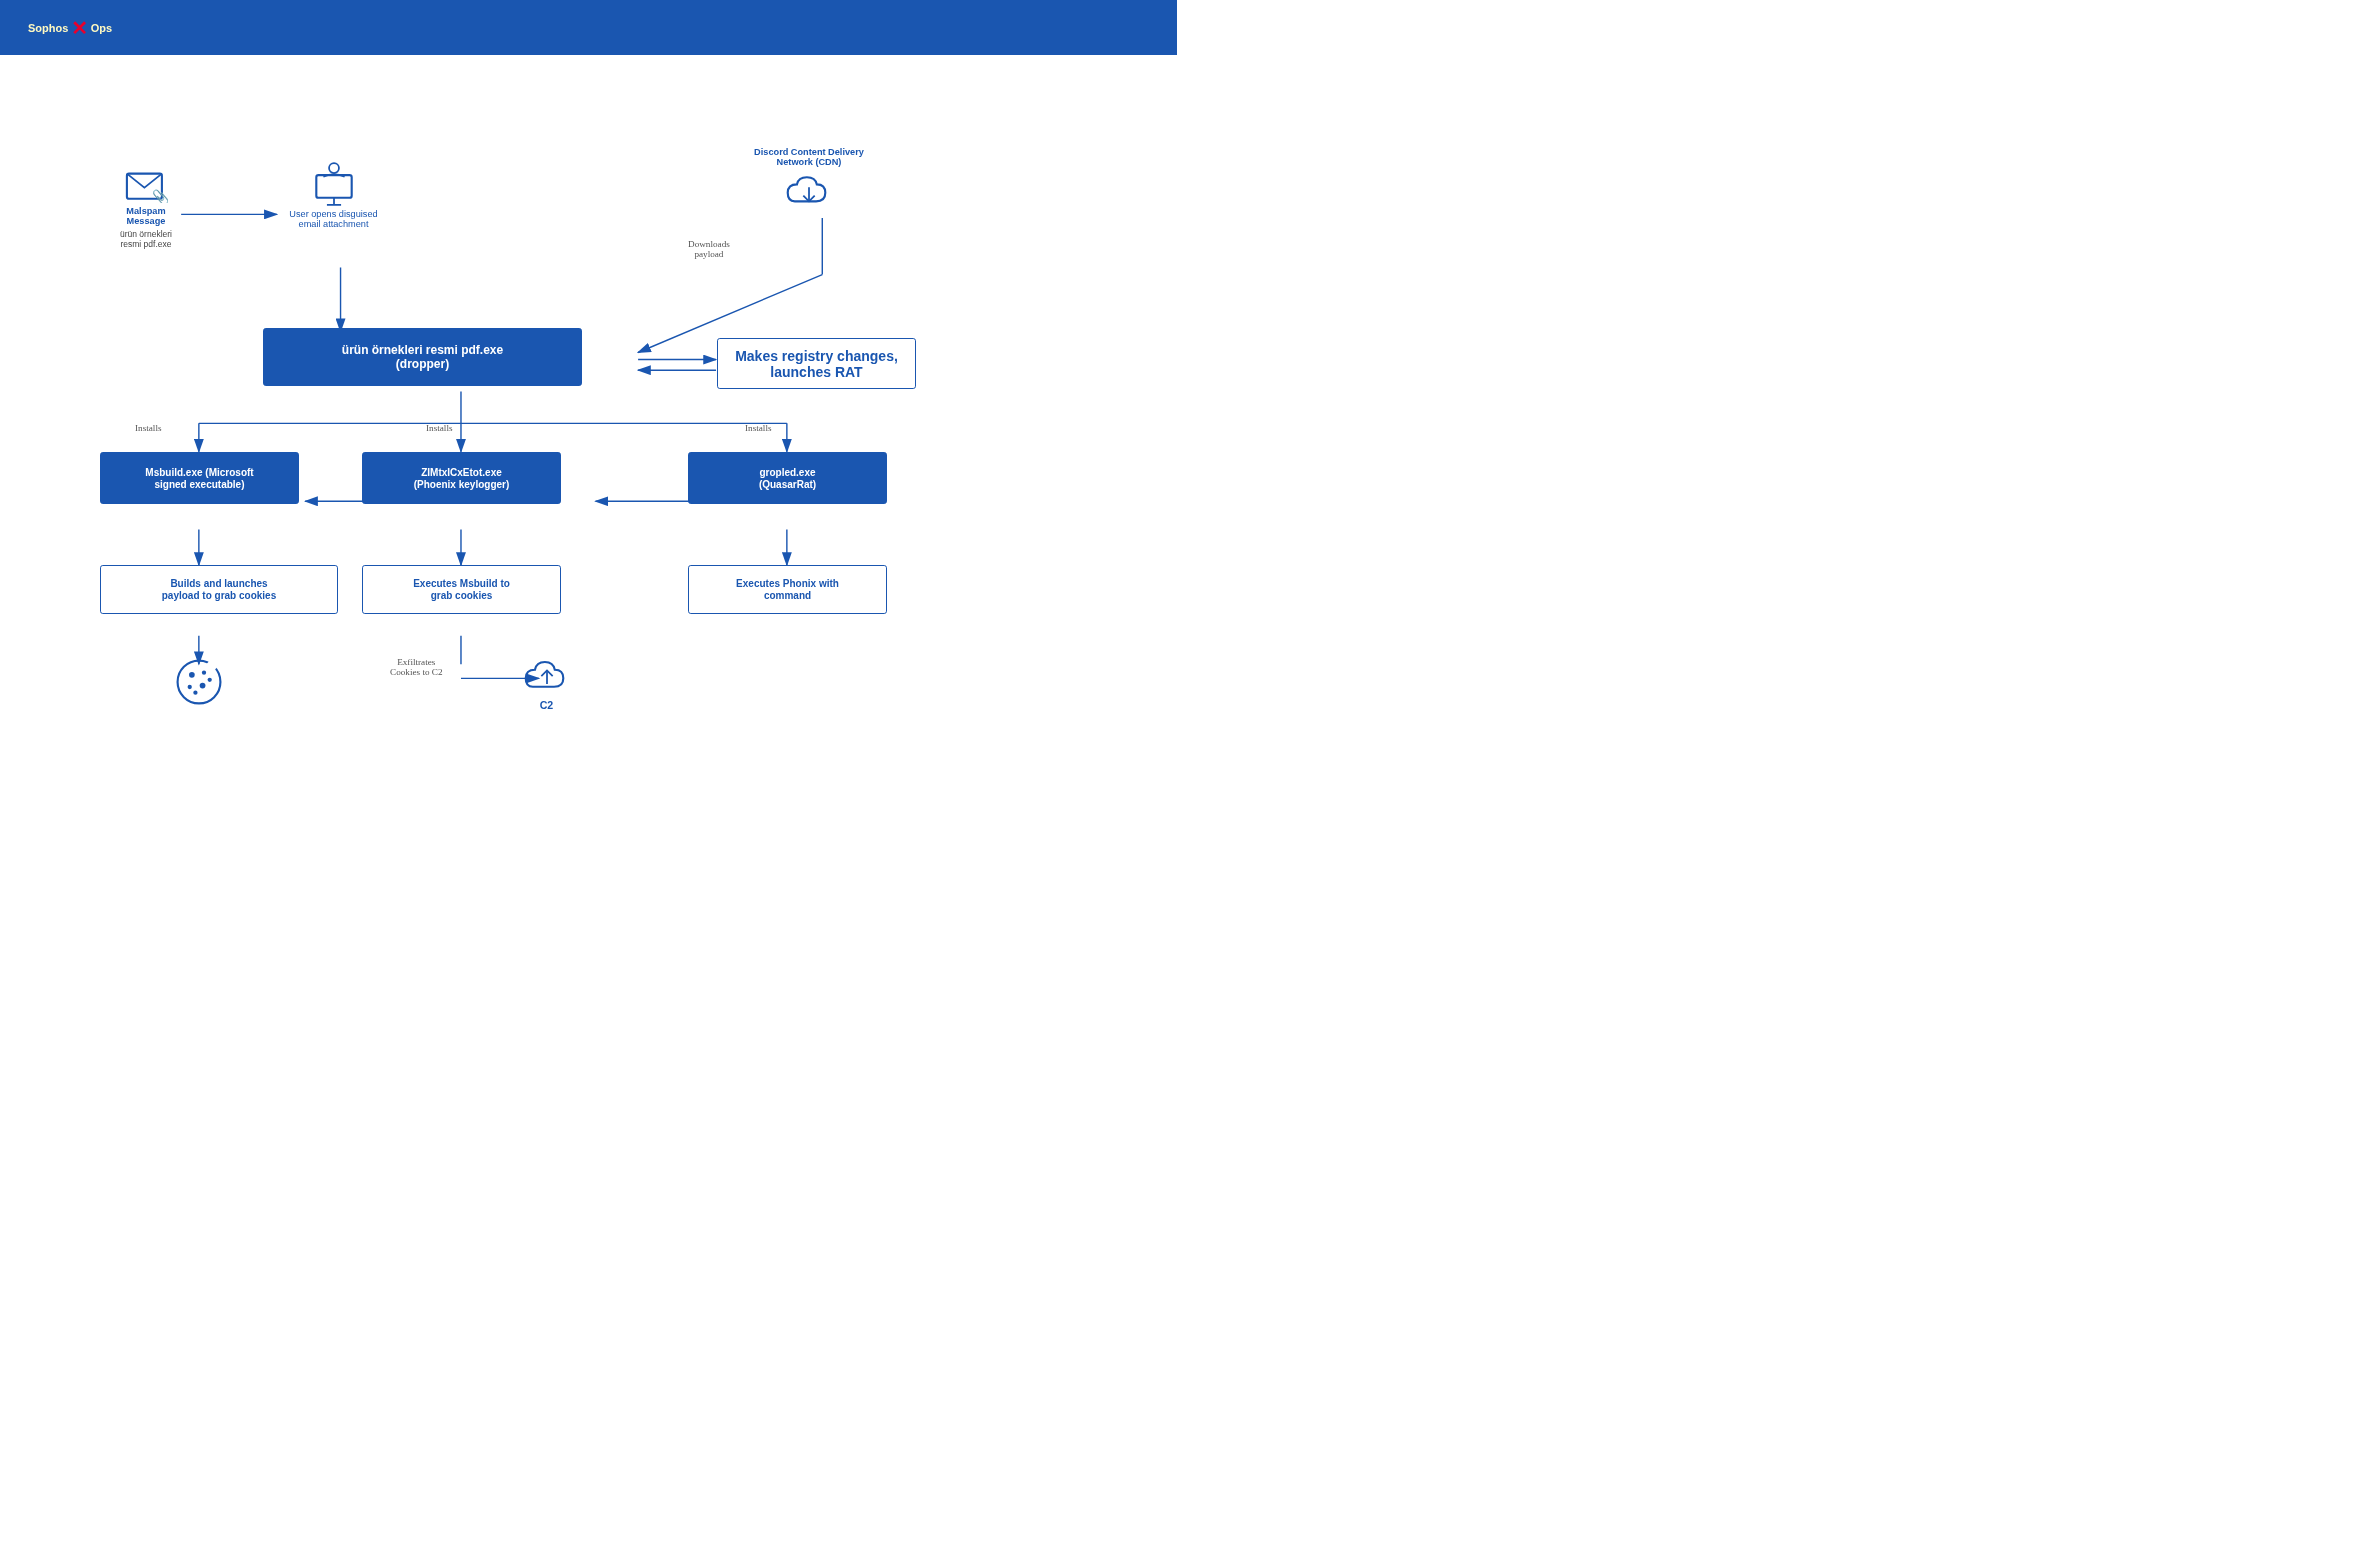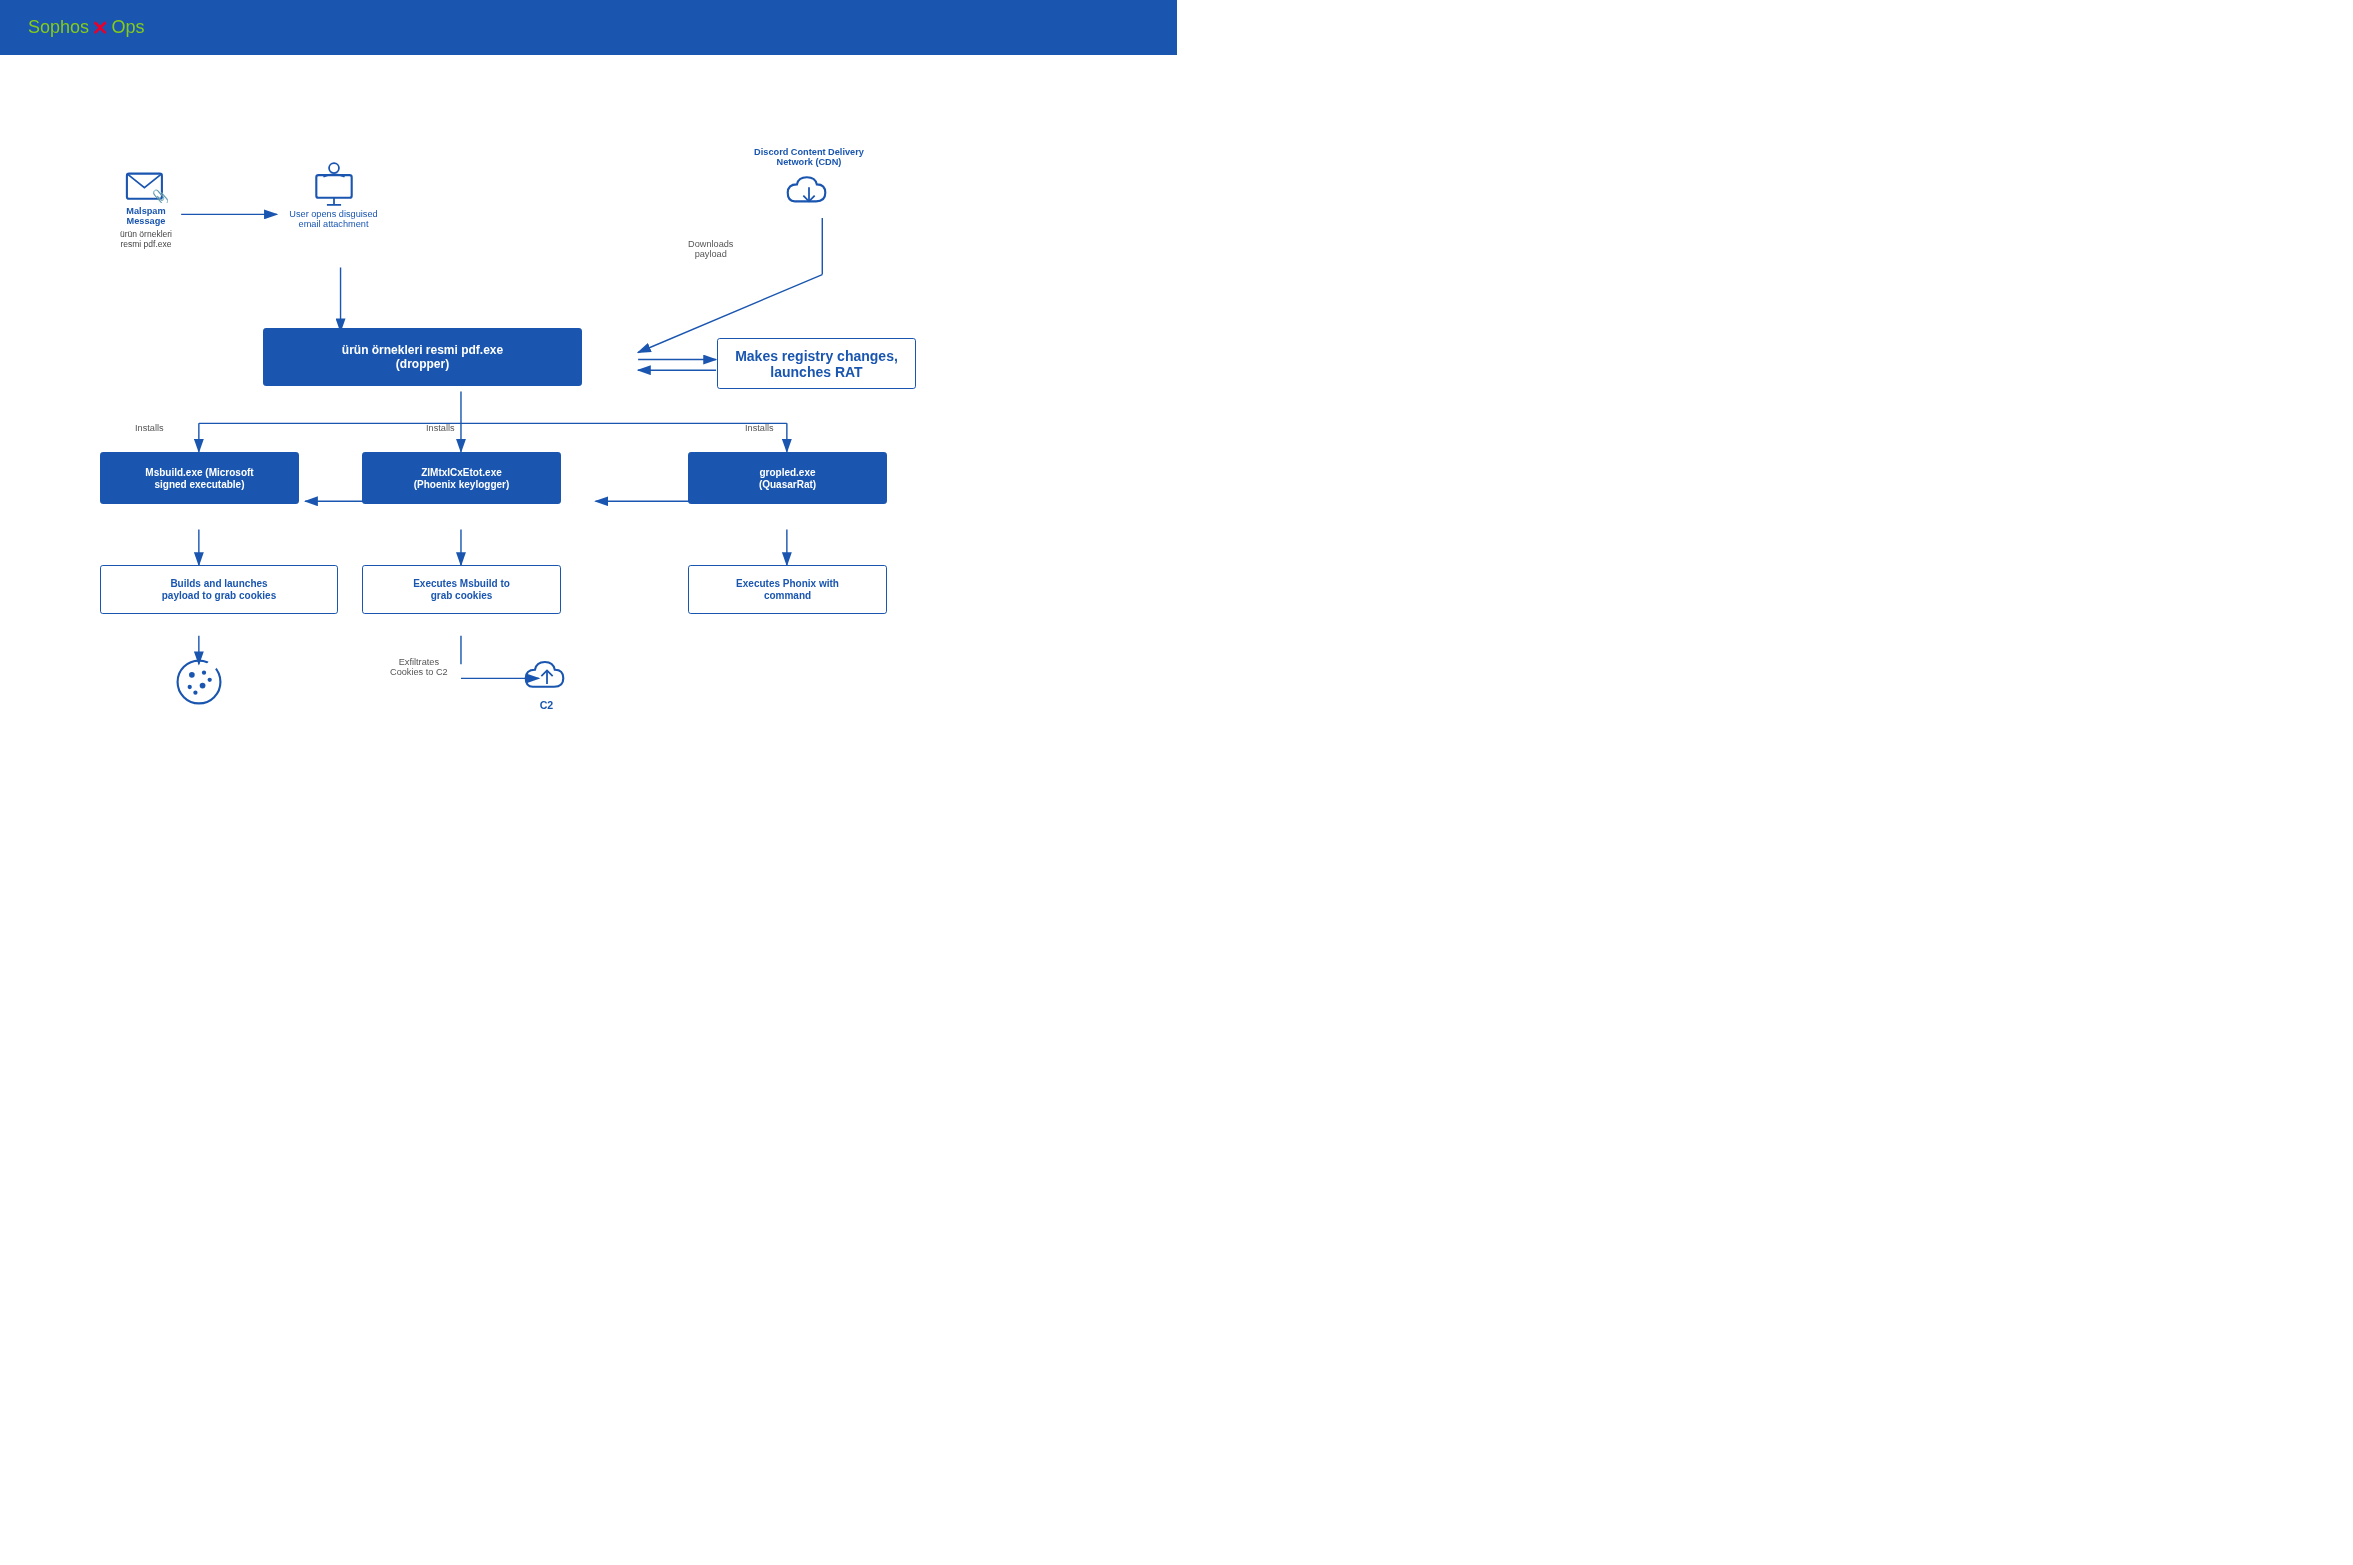--- a/index.html
+++ b/index.html
@@ -20,23 +20,23 @@
       color: #fff;
       font-size: 25.5px;
       font-weight: 700;
     }
     .logo {
       display: flex;
       align-items: center;
       gap: 2.8px;
     }
     .logo-text {
-      color: #84cc16;
-      font-size: 18px;
-      font-weight: 400;
+      color: #fef9c3;
+      font-size: 11px;
+      font-weight: 700;
     }
     .logo-x {
       color: #e8002d;
       font-size: 20px;
       font-weight: 900;
     }
     .main {
       padding: 21px 43px 28px 43px;
       position: relative;
     }
@@ -67,20 +67,21 @@
       font-size: 10.6px;
       font-weight: 600;
       padding: 8.5px 11.3px;
       position: absolute;
     }
     .label {
       color: #555;
       font-size: 9.2px;
       position: absolute;
       text-align: center;
+      font-family: Liberation Serif, serif;
     }
     .icon-area {
       position: absolute;
       text-align: center;
       color: #1a56b0;
     }
     
     .arrows-svg {
       position: absolute;
       top: 0; left: 0;

